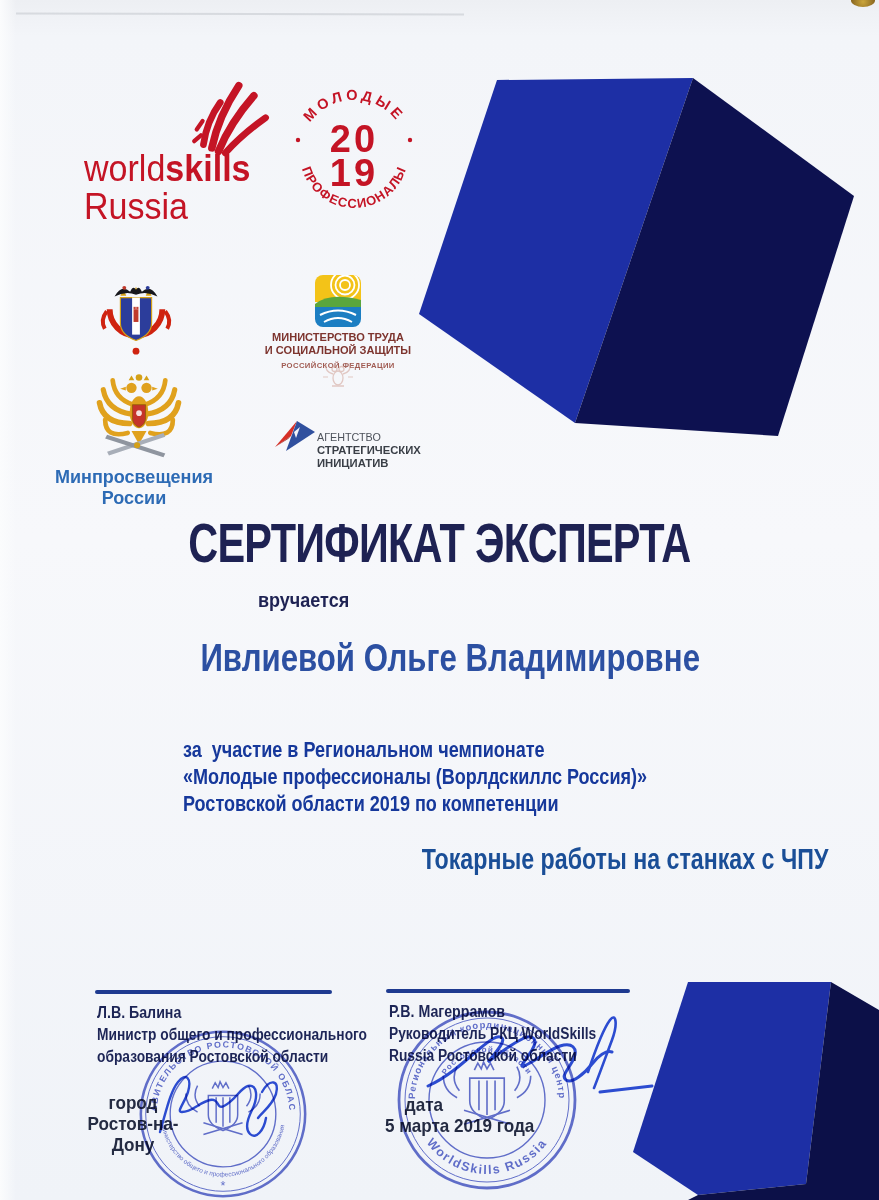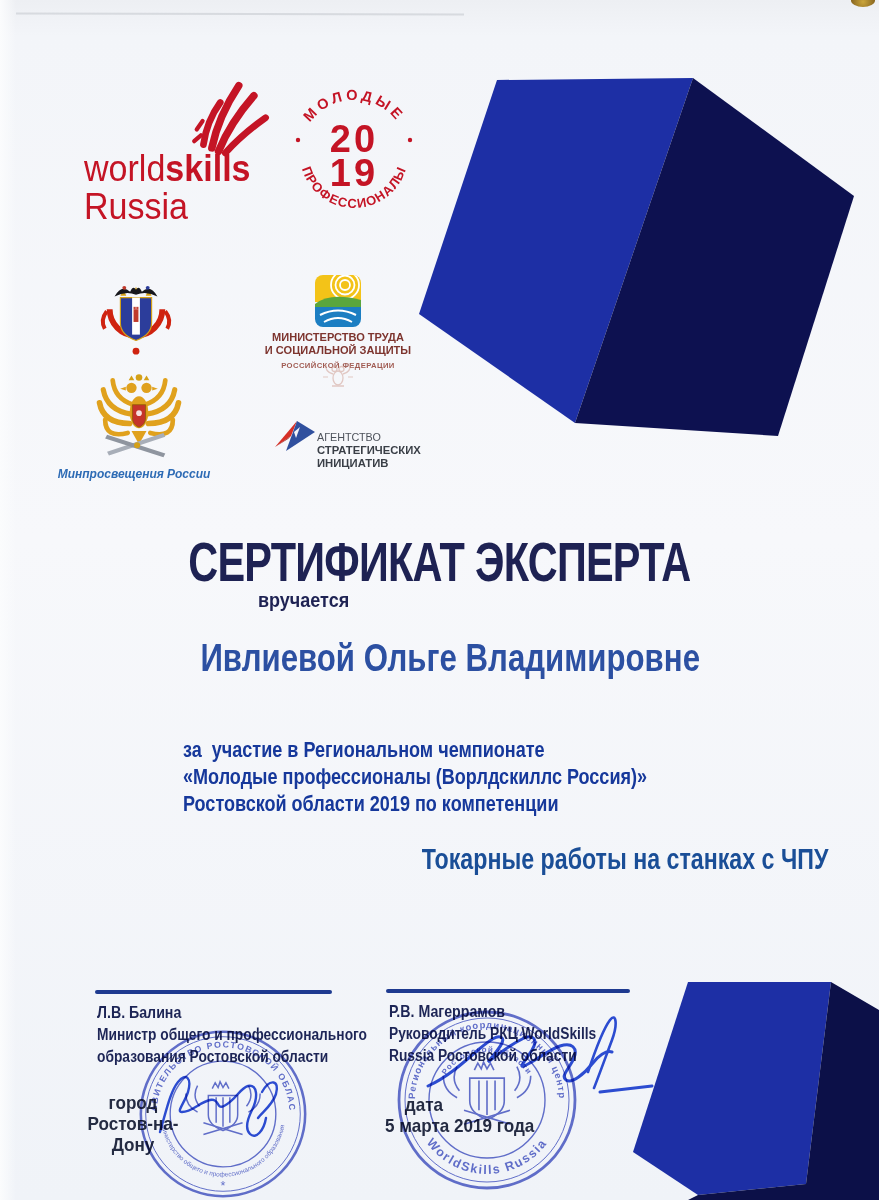--- a/index.html
+++ b/index.html
@@ -12,26 +12,26 @@
   .gold-spec{left:851px;top:-6px;width:24px;height:13px;border-radius:50%;
     background:radial-gradient(circle at 50% 60%,#caa53b,#7c5a1a);}
   
   .ws-word{left:84px;top:150px;color:#c41425;font-size:37px;line-height:38px;font-weight:400;
     transform:scaleX(.92);transform-origin:0 0;white-space:nowrap;}
   .ws-word b{font-weight:700;}
   
   .mintrud-text{left:248px;top:331px;width:180px;text-align:center;color:#7d342e;
     font-weight:700;font-size:11.5px;line-height:13px;transform:scaleX(.96);transform-origin:50% 0;}
   .mintrud-text .small{font-size:8px;color:#a05b52;letter-spacing:.4px;margin-top:2px;font-weight:700;}
-  .minpros-label{left:54px;top:467px;width:160px;text-align:center;color:#2d6bb5;font-weight:700;font-size:12px;font-style:italic;}
+  .minpros-label{left:54px;top:467px;width:160px;text-align:center;color:#2d6bb5;font-weight:700;font-size:18px;}
   .asi-text{left:317px;top:431px;color:#3a3f47;font-size:11.5px;line-height:13px;font-weight:700;
     transform:scaleX(.98);transform-origin:0 0;}
   .asi-text .t1{font-weight:400;color:#4d525b;font-size:11px;}
   
-  .title-row{left:0;top:510px;width:879px;text-align:center;margin-top:19px;}
+  .title-row{left:0;top:510px;width:879px;text-align:center;}
   .title-row span{display:inline-block;transform:scaleX(.74);transform-origin:center;
     font-size:56px;font-weight:800;letter-spacing:-1px;color:#1e2253;white-space:nowrap;}
   .subtitle{left:258px;top:589px;font-size:20px;font-weight:700;color:#1e2253;
     transform:scaleX(.9);transform-origin:0 0;}
   .recipient-row{left:0;top:636px;width:900px;text-align:center;}
   .recipient-row span{display:inline-block;transform:scaleX(.8);transform-origin:center;
     font-size:39px;font-weight:800;color:#2c50a2;white-space:nowrap;}
   .description{left:183px;top:736px;color:#16389b;font-size:22px;line-height:27px;font-weight:700;
     transform:scaleX(.82);transform-origin:0 0;}
   .description div{white-space:pre;}

